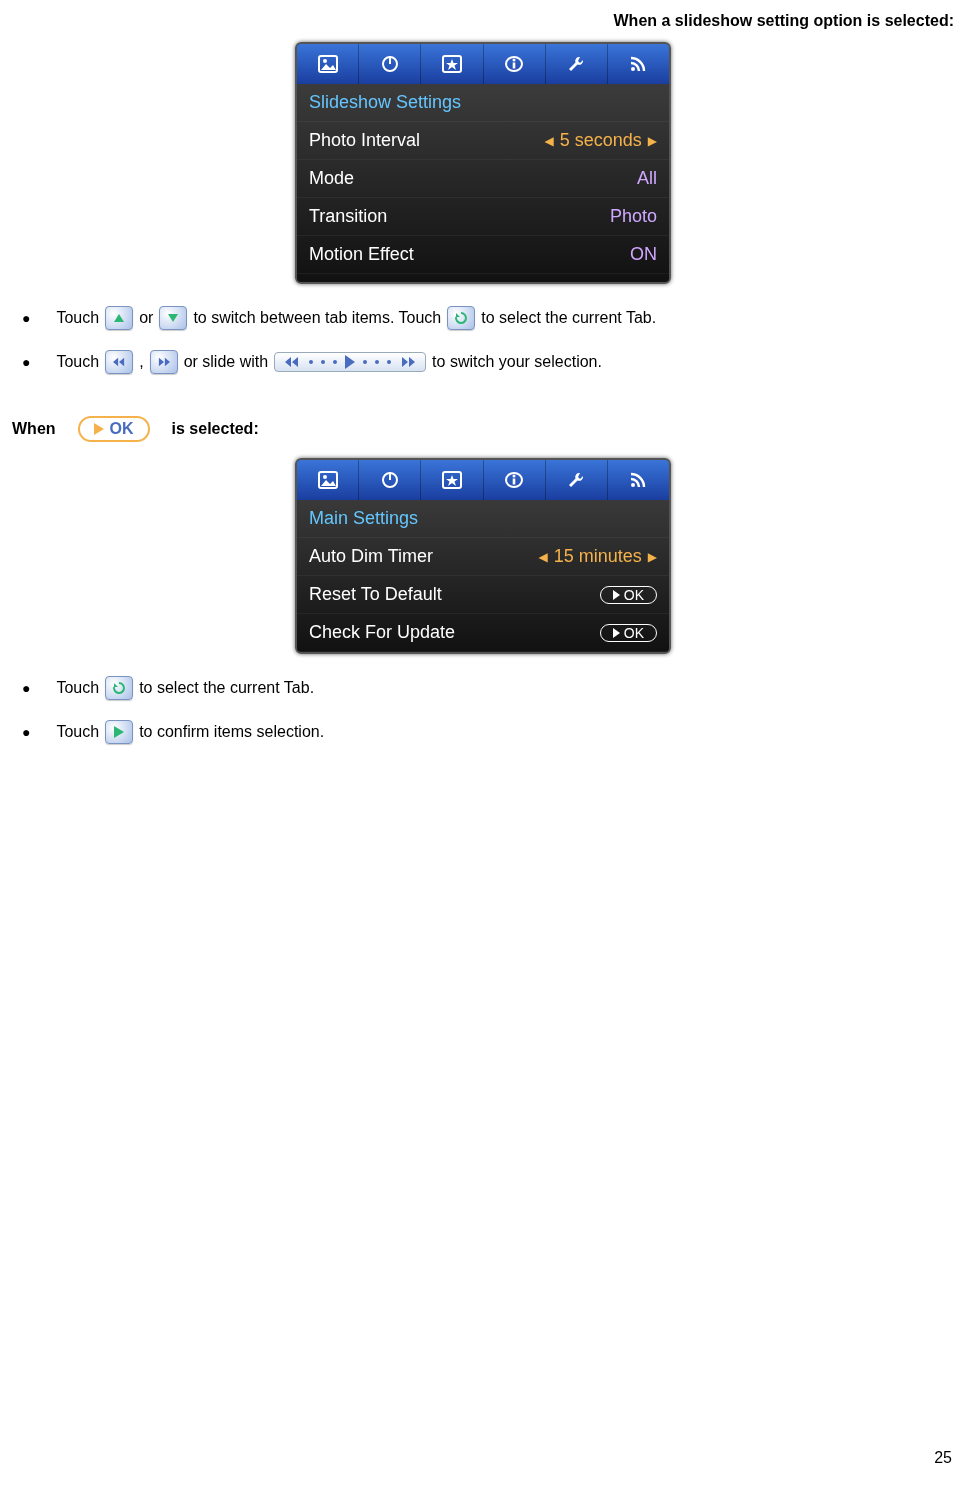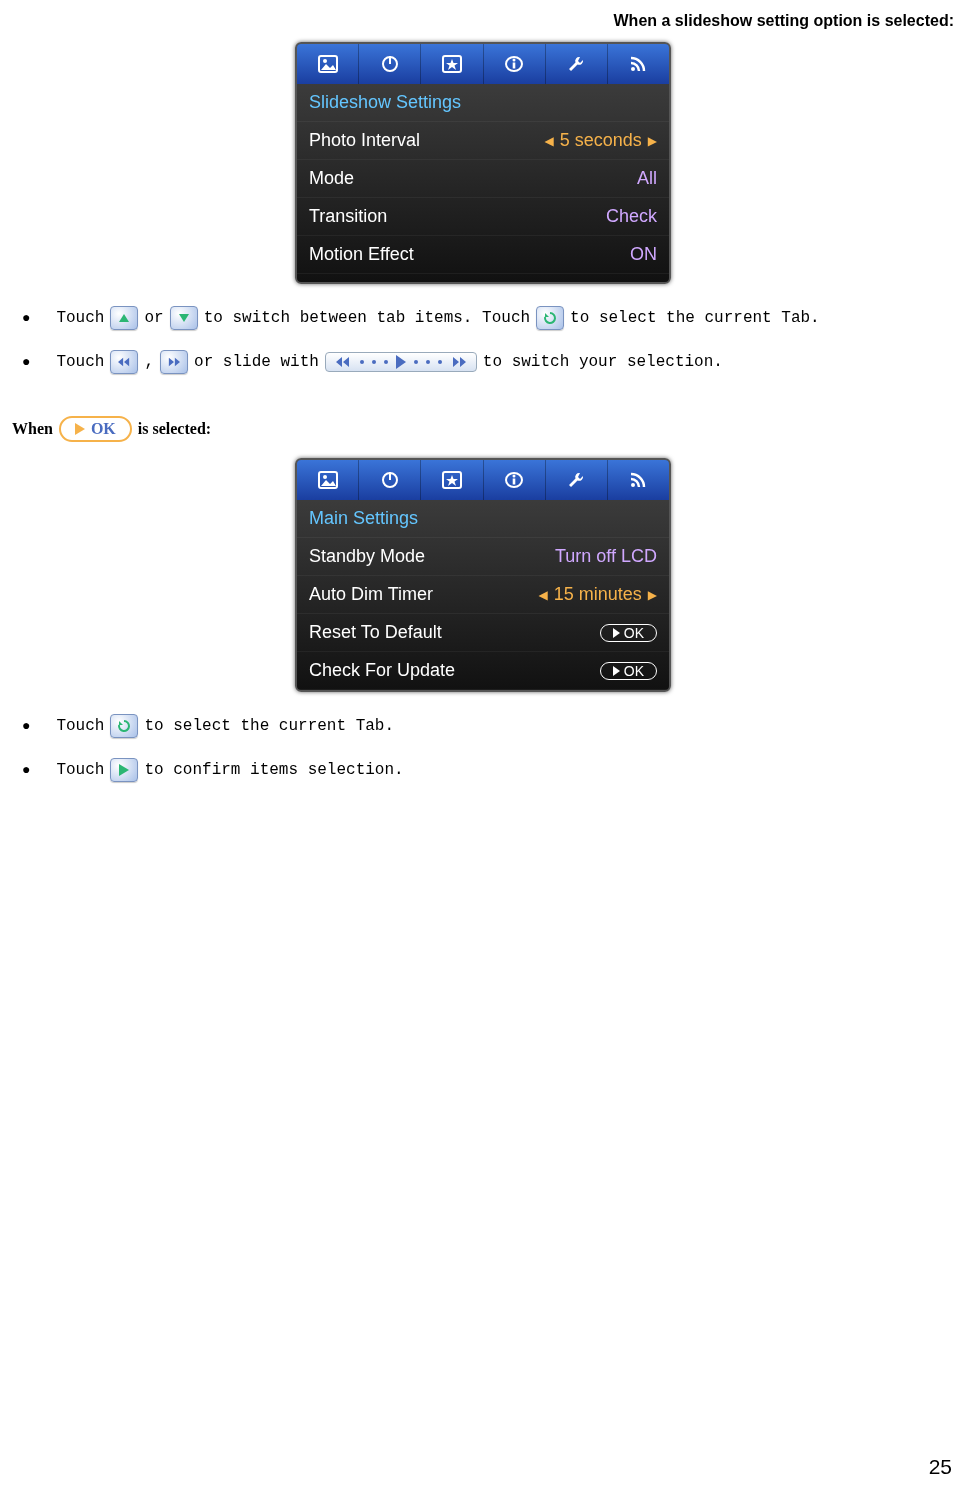--- a/index.html
+++ b/index.html
@@ -14,23 +14,22 @@
   }
   .heading {
     font-weight: bold;
     margin: 0 0 12px 0;
     text-align: right;
   }
   .heading-inline {
     font-weight: bold;
     display: flex;
     align-items: center;
-    gap: 6px;
+    gap: 22px;
     margin: 40px 0 16px 0;
-    font-family: Liberation Serif, serif;
   }
   .center {
     display: flex;
     justify-content: center;
     margin-bottom: 20px;
   }
   .device {
     width: 372px;
     background: linear-gradient(#444,#111);
     border: 2px solid #555;
@@ -73,21 +72,20 @@
     align-items:center;
     gap:4px;
     color:#fff;
     font-size:14px;
   }
   .ok-pill .tri { width:0;height:0;border-left:7px solid #fff;border-top:5px solid transparent;border-bottom:5px solid transparent;}
   ul.instructions {
     list-style: none;
     padding: 0 0 0 10px;
     margin: 14px 0 30px 0;
-    font-family: Liberation Mono, monospace;
   }
   ul.instructions > li {
     display: flex;
     align-items: center;
     gap: 6px;
     flex-wrap: wrap;
     margin-bottom: 16px;
     line-height: 28px;
   }
   ul.instructions > li::before {
@@ -128,23 +126,23 @@
     gap:6px;
     padding:2px 14px;
     border:2px solid #f6b24a;
     border-radius:16px;
     background:#fff;
   }
   .ok-badge .t{width:0;height:0;border-left:10px solid #f6b24a;border-top:6px solid transparent;border-bottom:6px solid transparent;}
   .ok-badge .txt{color:#4a6cc0;font-weight:bold;}
   .page-num {
     position:absolute;
-    bottom:8px;
+    bottom:20px;
     right:22px;
-    font-size:21px;
+    font-size:16px;
     margin-left:47px;
   }
 </style>
 </head>
 <body>
 
 <div class="heading">When a slideshow setting option is selected:</div>
 
 <div class="center">
   <div class="device">
@@ -198,21 +196,21 @@
           <span>5 seconds</span>
           <span class="arrows">▶</span>
         </span>
     </div>
     <div class="row">
         <span>Mode</span>
         <span class="value">All</span>
       </div>
     <div class="row">
         <span>Transition</span>
-        <span class="value">Check</span>
+        <span class="value">Photo</span>
       </div>
     <div class="row">
         <span>Motion Effect</span>
         <span class="value">ON</span>
       </div>
     <div class="row" style="height:8px;padding:0;border:none;"></div>
   </div>
 </div>
 
 <ul class="instructions">
@@ -315,24 +313,20 @@
             <circle cx="4" cy="14" r="2" fill="#fff"></circle>
             <path d="M2 8 a8 8 0 0 1 8 8" fill="none" stroke="#fff" stroke-width="2.5"></path>
             <path d="M2 3 a13 13 0 0 1 13 13" fill="none" stroke="#fff" stroke-width="2.5"></path>
           </svg>
         </div>
     </div>
     <div class="row header">
         <span>Main Settings</span>
       </div>
     <div class="row">
-        <span>Standby Mode</span>
-        <span class="value">Turn off LCD</span>
-      </div>
-    <div class="row">
       <span>Auto Dim Timer</span>
       <span class="value orange">
           <span class="arrows">◀</span>
           <span>15 minutes</span>
           <span class="arrows">▶</span>
         </span>
     </div>
     <div class="row">
         <span>Reset To Default</span>
         <span class="ok-pill">

